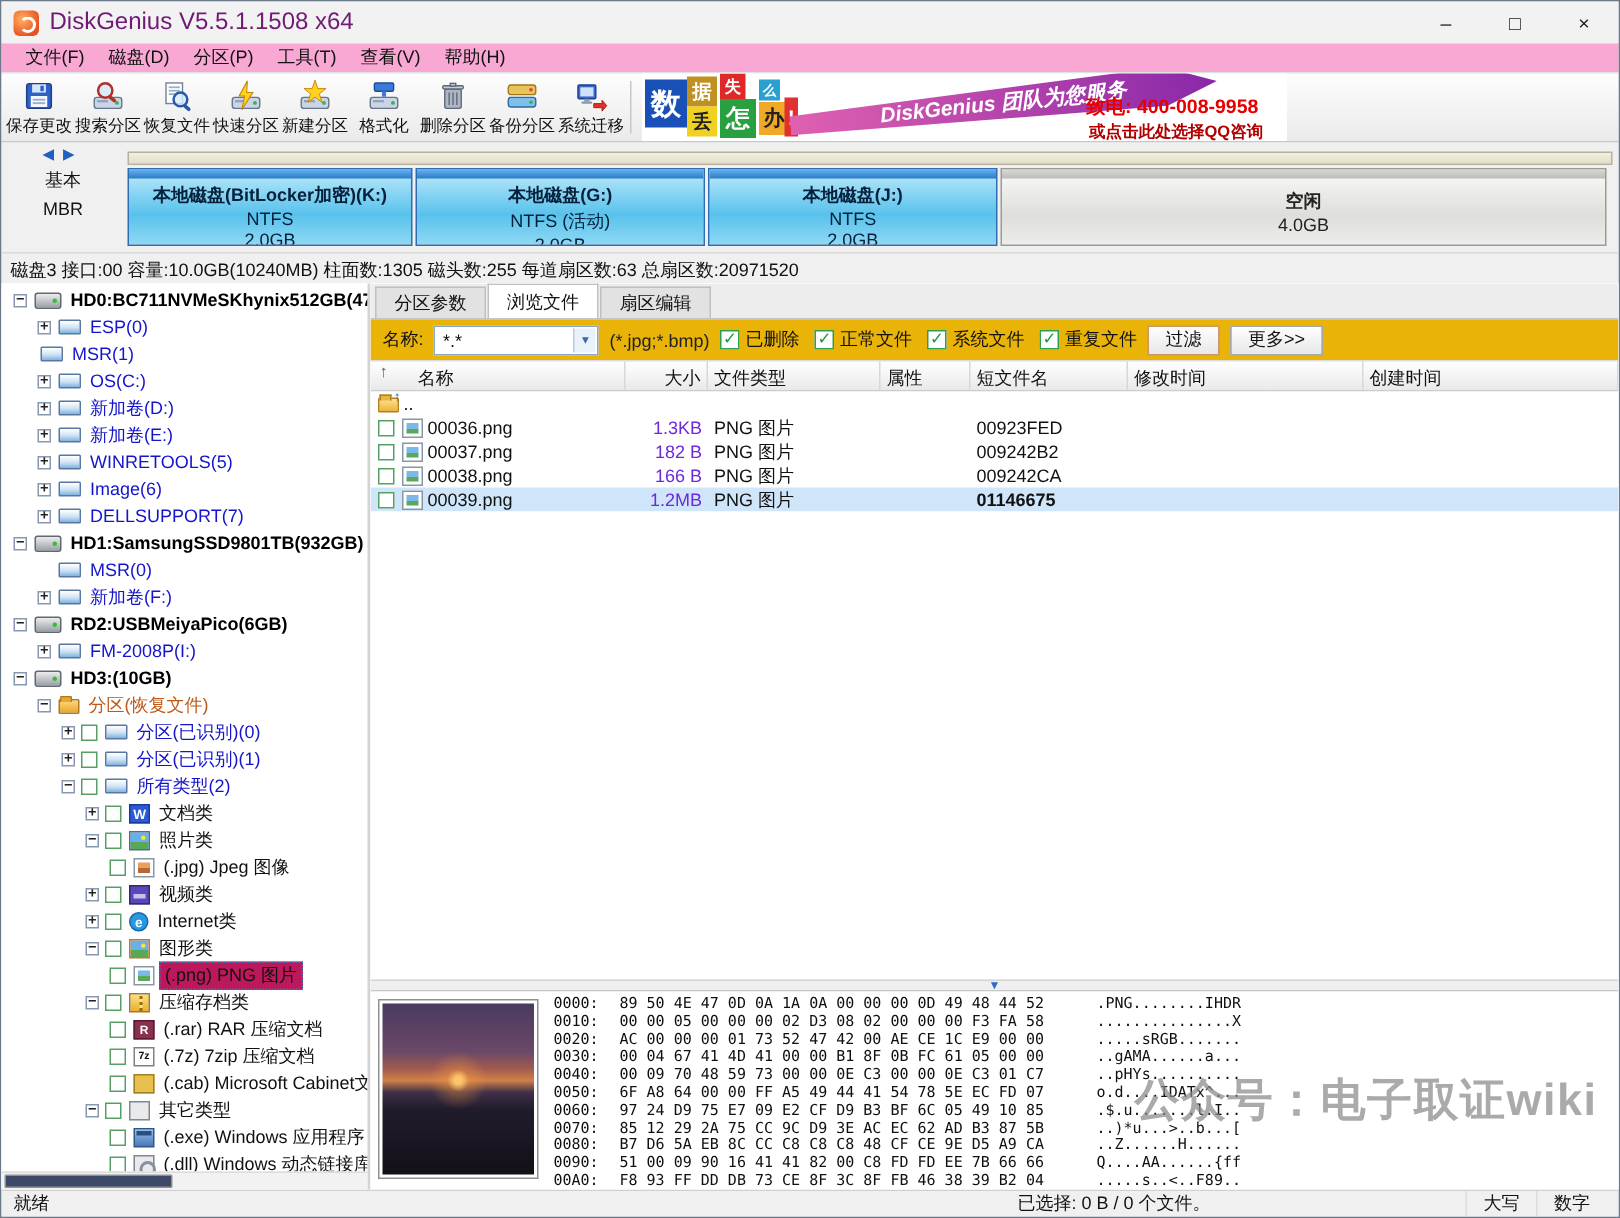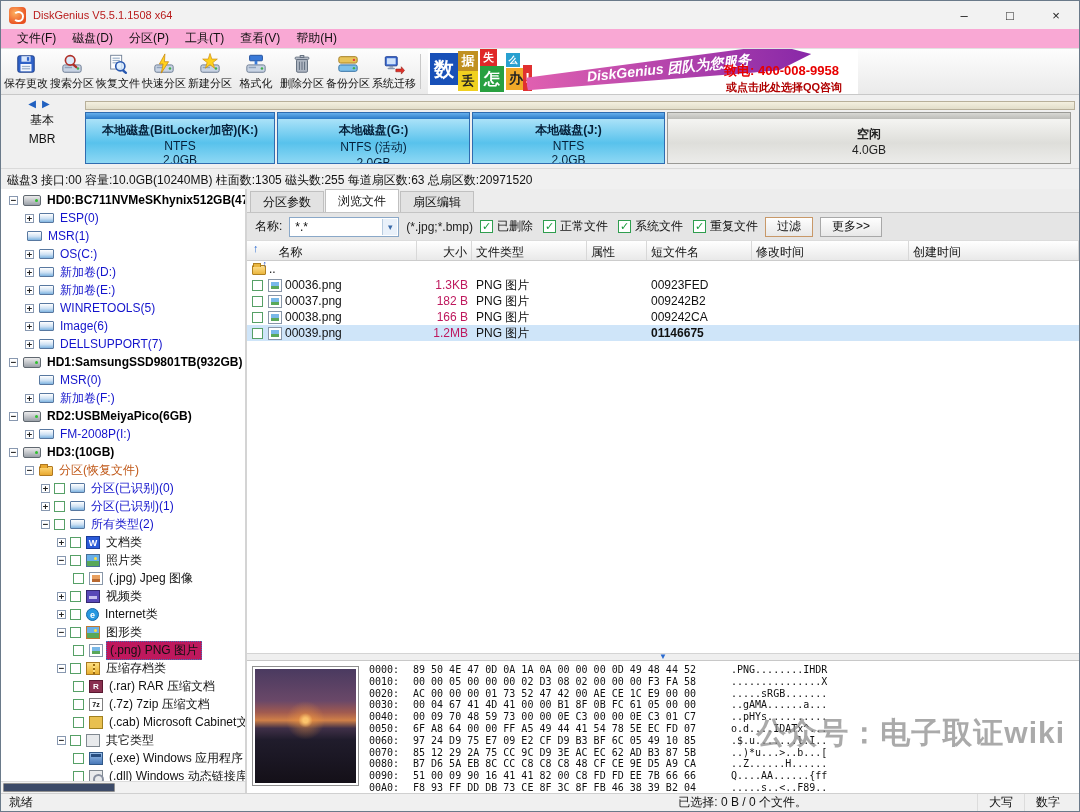--- a/index.html
+++ b/index.html
@@ -3,21 +3,21 @@
 <meta charset="utf-8">
 <style>
 *{box-sizing:border-box;margin:0;padding:0}
 html,body{width:1080px;height:812px;overflow:hidden;font-family:"Liberation Sans","DejaVu Sans",sans-serif;font-size:12px;color:#111;background:#fff}
 .window{position:relative;width:1080px;height:812px;border:1px solid #6a7a8a;display:flex;flex-direction:column;background:#f0f0f0}
 
 
 .titlebar{height:28px;background:#f2f2f2;display:flex;align-items:center;padding-left:8px;flex:none}
 .app-icon{width:17px;height:17px;border-radius:4px;background:radial-gradient(circle at 35% 35%,#ffb060,#e85020 75%);position:relative;margin-right:7px;flex:none}
 .app-icon::after{content:"";position:absolute;left:4px;top:4px;width:7px;height:7px;border:2px solid #fff;border-radius:50%;border-left-color:transparent}
-.title-text{font-size:11px;color:#b91c1c}
+.title-text{font-size:16px;color:#701a75}
 .win-controls{margin-left:auto;display:flex;height:100%}
 .win-btn{width:46px;height:100%;display:flex;align-items:center;justify-content:center;font-size:13px;color:#202020}
 
 
 .menubar{height:20px;background:#f9a8d4;display:flex;align-items:center;padding-left:8px;flex:none;border-bottom:1px solid #e2e2e2}
 .menu-item{padding:2px 8px;white-space:nowrap}
 
 
 .toolbar{height:46px;background:linear-gradient(#fdfdfd,#eaeaea);border-bottom:1px solid #c8c8c8;display:flex;align-items:stretch;flex:none;padding-left:2px}
 .tb-btn{width:46px;display:flex;flex-direction:column;align-items:center;justify-content:center;gap:1px;flex:none}
@@ -95,37 +95,37 @@
 .ticon-jpg::after{background:linear-gradient(#e8a060 55%,#b86830 55%)}
 .ticon-rar{background:#8a3050;border:1px solid #5a1830;color:#fff;font-size:8px;line-height:12px}
 .ticon-7z{background:#fff;border:1px solid #808080;color:#111;font-size:7px;line-height:12px}
 .ticon-cab{background:#e8c050;border:1px solid #a08020}
 
 
 .right-panel{flex:1;display:flex;flex-direction:column;min-width:0;position:relative;overflow:hidden;background:#fff}
 .tabs{height:24px;background:#ededed;border-bottom:1px solid #c4c4c4;display:flex;align-items:flex-end;padding-left:3px;flex:none}
 .tab{height:21px;padding:0 12px;display:flex;align-items:center;border:1px solid #c0c0c0;border-bottom:none;background:#e2e2e2;margin-right:1px;font-size:12px}
 .tab.active{background:#fff;height:23px}
-.filterbar{height:28px;background:#e5e5e5;border-bottom:1px solid #dcdcdc;display:flex;align-items:center;padding-left:8px;gap:7px;flex:none;white-space:nowrap}
+.filterbar{height:28px;background:#eab308;border-bottom:1px solid #dcdcdc;display:flex;align-items:center;padding-left:8px;gap:7px;flex:none;white-space:nowrap}
 .combo{width:110px;height:20px;border:1px solid #8aa8c8;background:#fff;display:flex;align-items:center;position:relative;padding-left:5px;flex:none}
 .combo-arrow{position:absolute;right:1px;top:1px;bottom:1px;width:15px;background:#e9f1fa;color:#3a6aa8;display:flex;align-items:center;justify-content:center;font-size:9px;border-left:1px solid #b8cce0}
 .hint{color:#222}
 .fchk{display:flex;align-items:center;gap:4px}
 .fchk .box{width:13px;height:13px;border:1px solid #2f9e4f;background:#fff;color:#169a3a;font-weight:bold;font-size:11px;line-height:11px;text-align:center}
 .fbtn{height:20px;padding:0 11px;border:1px solid #c89868;background:linear-gradient(#fefefe,#e8e8e8);display:flex;align-items:center;font-size:12px}
 .fbtn.plain{border-color:#a8a8a8}
 .listheader{height:20px;display:flex;background:linear-gradient(#ffffff,#e9e9e9);border-bottom:1px solid #cccccc;flex:none}
 .hcell{border-right:1px solid #d8d8d8;padding:3px 4px 0 4px;font-size:12px;flex:none;display:flex;white-space:nowrap;overflow:hidden}
 .hcell .sort{color:#2a6ad0;font-size:11px;margin:-2px 20px 0 2px}
 .hcell.r{justify-content:flex-end}
 .filerows{flex:none;background:#fff}
 .frow{height:16px;display:flex;align-items:center;font-size:12px}
 .frow.selected{background:#cfe5f9}
 .fc{flex:none;overflow:hidden;white-space:nowrap;padding:0 4px;display:flex;align-items:center}
-.fc.size{justify-content:flex-end;color:#be185d}
+.fc.size{justify-content:flex-end;color:#6d28d9}
 .fchkbox{width:11px;height:11px;border:1px solid #56a066;background:#fff;margin:0 4px 0 1px;flex:none}
 .fname{overflow:hidden}
 .list-space{flex:1;background:#fff}
 .splitter{height:8px;background:#efefef;border-top:1px solid #d4d4d4;border-bottom:1px solid #c8c8c8;position:relative;flex:none;text-align:center}
 .splitter .handle{color:#2a6ad0;font-size:8px;line-height:6px}
 .preview{height:132px;background:#fff;position:relative;flex:none}
 .thumb{position:absolute;left:5px;top:5px;width:107px;height:120px;border:1px solid #909090;background:#fff;padding:2px}
 .thumb-img{width:100%;height:100%;background:radial-gradient(circle at 50% 45%,rgba(255,200,110,.95) 0 3%,rgba(255,160,60,.35) 9%,transparent 24%),linear-gradient(180deg,#4a3a60 0%,#6a4868 28%,#a05a50 38%,#d08048 45%,#403048 52%,#201c2c 62%,#141018 100%)}
 .hexdump{position:absolute;left:122px;top:3px;right:2px;bottom:0;font-family:"DejaVu Sans Mono",monospace;font-size:10px;line-height:11.8px;color:#101010;overflow:hidden}
 .hexline{display:flex;white-space:pre}

